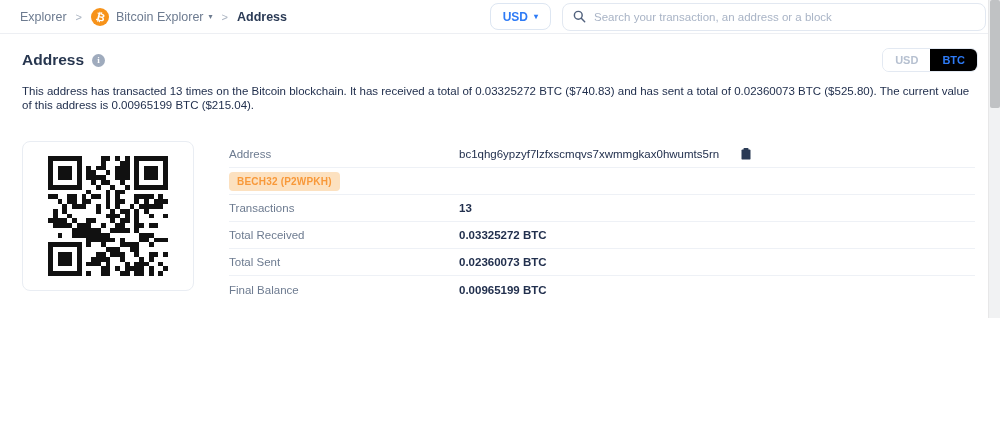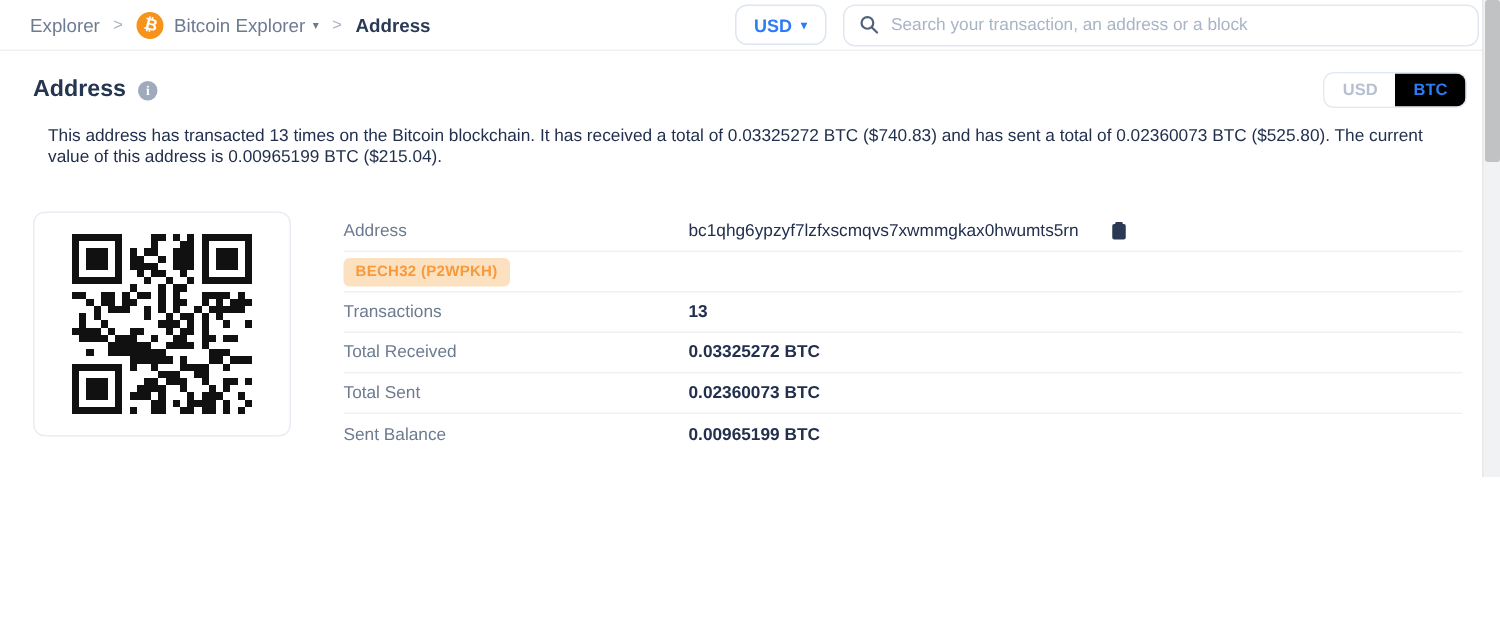--- a/index.html
+++ b/index.html
@@ -28,21 +28,21 @@
   
   .section-head { display:flex; align-items:center; justify-content:space-between; padding:0 22px; margin-top:14px; height:24px; }
   .h1 { font-size:15.5px; font-weight:bold; color:#27364f; display:flex; align-items:center; gap:8px; }
   .info-icon { width:13px; height:13px; border-radius:50%; background:#9fabbd; color:#fff; font-size:9px; display:inline-flex; align-items:center; justify-content:center; font-weight:bold; font-family:"Liberation Serif", serif; }
 
   .toggle { display:flex; border:1px solid #e3e9f2; border-radius:7px; overflow:hidden; height:24px; }
   .toggle .seg { padding:0 12px; display:flex; align-items:center; font-size:11px; font-weight:bold; cursor:pointer; }
   .seg-usd { background:#fff; color:#b6c0d0; }
   .seg-btc { background:#000000; color:#2e7bf6; }
 
-  .summary { padding:0 22px; margin-top:12px; font-size:11.5px; color:#22304e; line-height:14px;margin-left:10px; }
+  .summary { padding:0 22px; margin-top:12px; font-size:11.5px; color:#22304e; line-height:14px; }
 
   
   .main-row { display:flex; margin:29px 22px 0; gap:35px; }
   .qr-card { width:172px; height:150px; border:1px solid #e9edf3; border-radius:8px; display:flex; align-items:center; justify-content:center; flex-shrink:0; background:#fff; }
   .detail-table { flex:1; padding-right:3px; }
   .d-row { display:flex; align-items:center; min-height:27px; border-bottom:1px solid #eef1f6; font-size:11.5px; }
   .d-row:last-child { border-bottom:none; }
   .d-label { width:230px; color:#6d7b90; flex-shrink:0; }
   .d-value { color:#22304e; font-weight:bold; display:flex; align-items:flex-end; gap:22px; }
   .d-value.addr { font-weight:normal; }
@@ -449,21 +449,21 @@
       </div>
       <div class="d-row">
         <span class="d-label">Total Received</span>
         <span class="d-value">0.03325272 BTC</span>
       </div>
       <div class="d-row">
         <span class="d-label">Total Sent</span>
         <span class="d-value">0.02360073 BTC</span>
       </div>
       <div class="d-row">
-        <span class="d-label">Sent Balance</span>
+        <span class="d-label">Final Balance</span>
         <span class="d-value">0.00965199 BTC</span>
       </div>
     </div>
   </div>
 
   <div class="tx-head">
     <div class="h1">
       <span>Transactions</span>
       <span class="info-icon">i</span>
     </div>

